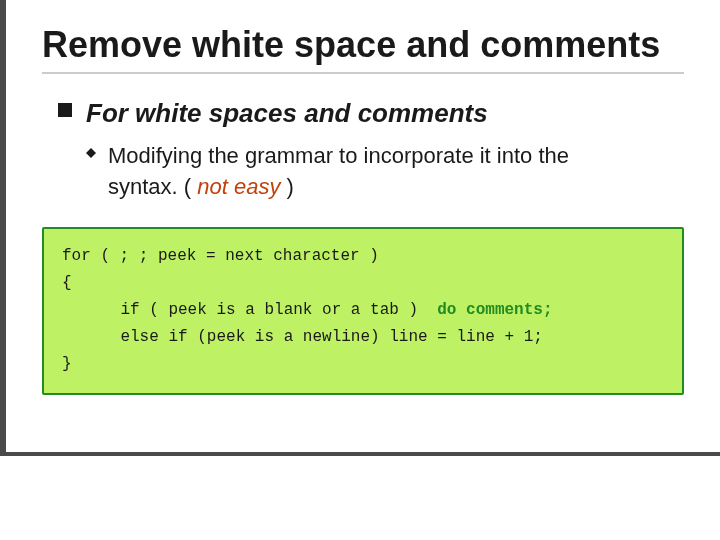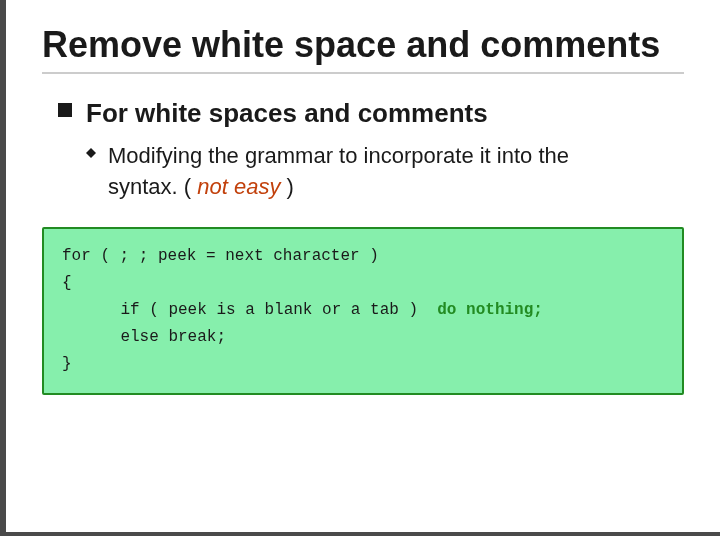--- a/index.html
+++ b/index.html
@@ -11,21 +11,21 @@
     body {
       width: 720px;
       height: 540px;
       background: #ffffff;
       font-family: Arial, Helvetica, sans-serif;
       overflow: hidden;
     }
 
     .slide {
       width: 720px;
-      height: 536px;
+      height: 456px;
       background: #ffffff;
       padding: 24px 36px 24px 36px;
       position: relative;
       border-left: 6px solid #4a4a4a;
     }
 
     .slide-title {
       font-size: 36px;
       font-weight: bold;
       color: #1a1a1a;
@@ -36,20 +36,21 @@
 
     .bullet-section {
       margin-left: 16px;
       margin-bottom: 24px;
     }
 
     .bullet-main {
       display: flex;
       align-items: flex-start;
       margin-bottom: 12px;
+      font-style: italic;
     }
 
     .bullet-square {
       width: 14px;
       height: 14px;
       background: #1a1a1a;
       margin-top: 5px;
       margin-right: 14px;
       flex-shrink: 0;
     }
@@ -87,21 +88,21 @@
       color: #1a1a1a;
       line-height: 1.4;
     }
 
     .highlight-orange {
       color: #c2410c;
       font-style: italic;
     }
 
     .code-block {
-      background: #86efac;
+      background: #bef264;
       border: 2px solid #228B22;
       border-radius: 2px;
       padding: 14px 18px;
       font-family: 'Courier New', Courier, monospace;
       font-size: 16px;
       color: #1a1a1a;
       line-height: 1.7;
       margin-top: 4px;
     }
 
@@ -147,19 +148,19 @@
         <div class="sub-bullet-text">
           Modifying the grammar to incorporate it into the<br>syntax. ( <span class="highlight-orange">not easy</span> )
         </div>
       </div>
     </div>
   </div>
 
   <div class="code-block">
     <span class="code-line">for ( ; ; peek = next character )</span>
     <span class="code-line">{</span>
-    <span class="code-line code-indent">    if ( peek is a blank <span>or</span> a tab )  <span class="code-green">do nothing;</span></span>
-    <span class="code-line code-indent">    else break;</span>
+    <span class="code-line code-indent">    if ( peek is a blank <span>or</span> a tab )  <span class="code-green">do comments;</span></span>
+    <span class="code-line code-indent">    else if (peek is a newline) line = line + 1;</span>
     <span class="code-line">}</span>
   </div>
 
   <div class="bottom-line"></div>
 </div>
 
 </body></html>

